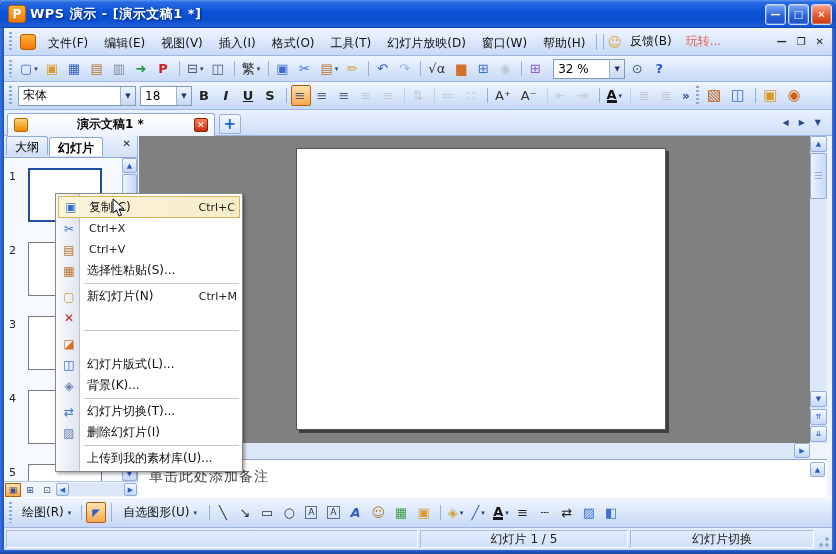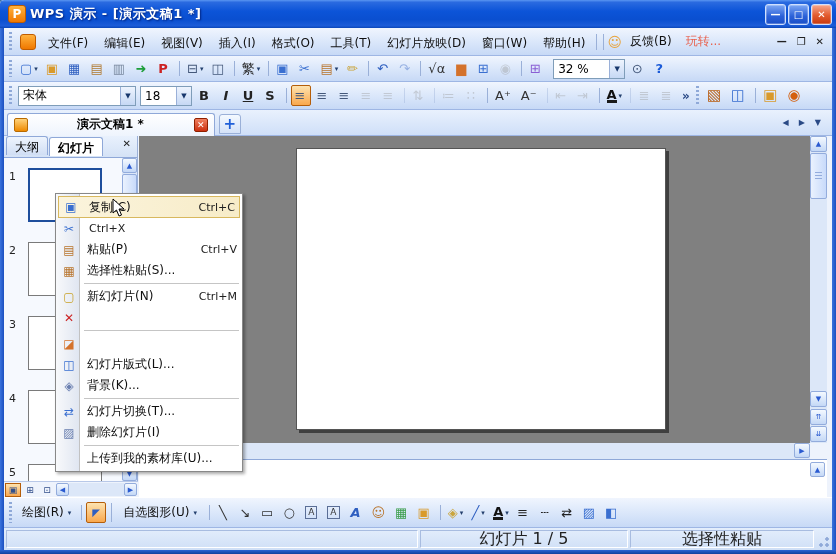--- a/index.html
+++ b/index.html
@@ -117,21 +117,21 @@
   .mi.sep-below::after{content:"";position:absolute;left:27px;right:2px;bottom:-3px;height:1px;background:#c5c5c5;}
   .mi.highlighted{background:linear-gradient(90deg,#fbf4dd,#f7ecc8);border:1px solid #d8b85e;height:22px;margin:0 1px;}
 
   .cursor{position:absolute;left:112px;top:198px;z-index:200;}
 
   
   .drawbar{top:497px;height:31px;border-top:1px solid #fff;}
   .txtbtn{display:flex;align-items:center;font-size:12px;color:#101010;padding:3px 6px;white-space:nowrap;}
   .txtbtn .tdd{margin-left:4px;}
   .statusbar{position:absolute;left:4px;top:528px;width:828px;height:22px;background:linear-gradient(#e4eefc,#cfdff6);display:flex;align-items:stretch;padding:2px;}
-  .scell{border:1px solid;border-color:#a8bce0 #ffffff #ffffff #a8bce0;margin-right:2px;display:flex;align-items:center;justify-content:center;font-size:16px;color:#222;white-space:nowrap;}
+  .scell{border:1px solid;border-color:#a8bce0 #ffffff #ffffff #a8bce0;margin-right:2px;display:flex;align-items:center;justify-content:center;font-size:12px;color:#222;white-space:nowrap;}
   .scell.c1{flex:1;}
   .scell.c2{width:208px;}
   .scell.c3{width:184px;}
   .gripsz{width:14px;background:
     radial-gradient(circle at 11px 15px,#8fa9d8 1.5px,transparent 2px),
     radial-gradient(circle at 11px 9px,#8fa9d8 1.5px,transparent 2px),
     radial-gradient(circle at 5px 15px,#8fa9d8 1.5px,transparent 2px);}
 
   
   .bord{position:absolute;background:linear-gradient(90deg,#3a73dd,#1c50c0);z-index:60;}
@@ -464,37 +464,37 @@
       <span class="sbtn b-du">⇈</span>
       <span class="sbtn b-dd">⇊</span>
     </div>
 
     <div class="hscroll">
       <span class="sbtn">◀</span>
       <span class="sbtn">▶</span>
     </div>
 
     <div class="notes">
+      <div class="notestext">单击此处添加备注</div>
       <span class="sbtn">▲</span>
     </div>
   </div>
 
   <div class="ctxmenu">
       <div class="mi highlighted">
       <span class="mi-ic" style="color: rgb(58, 111, 208);">▣</span>
       <span class="mi-label">复制(C)</span>
       <span class="mi-short">Ctrl+C</span>
     </div>
       <div class="mi">
       <span class="mi-ic" style="color: rgb(58, 111, 208);">✂</span>
       <span class="mi-short">Ctrl+X</span>
     </div>
       <div class="mi">
       <span class="mi-ic" style="color: rgb(184, 116, 44);">▤</span>
-      <span class="mi-label">粘贴(P)</span>
       <span class="mi-short">Ctrl+V</span>
     </div>
       <div class="mi sep-below">
       <span class="mi-ic" style="color: rgb(184, 116, 44);">▦</span>
       <span class="mi-label">选择性粘贴(S)...</span>
       <span class="mi-short"></span>
     </div>
       <div class="mi">
       <span class="mi-ic" style="color: rgb(201, 162, 39);">▢</span>
       <span class="mi-label">新幻灯片(N)</span>
@@ -624,20 +624,20 @@
         <span class="tbtn">
         <span class="tglyph" style="color: rgb(58, 111, 208);">◧</span>
         <span class="tdd"></span>
       </span>
       </span>
   </div>
 
   <div class="statusbar">
     <div class="scell c1"></div>
     <div class="scell c2">幻灯片 1 / 5</div>
-    <div class="scell c3">选择性粘贴</div>
+    <div class="scell c3">幻灯片切换</div>
     <div class="gripsz"></div>
   </div>
 
   <div class="bord b-l"></div>
   <div class="bord b-r"></div>
   <div class="bord b-b"></div>
 </div>
 
 </body></html>

